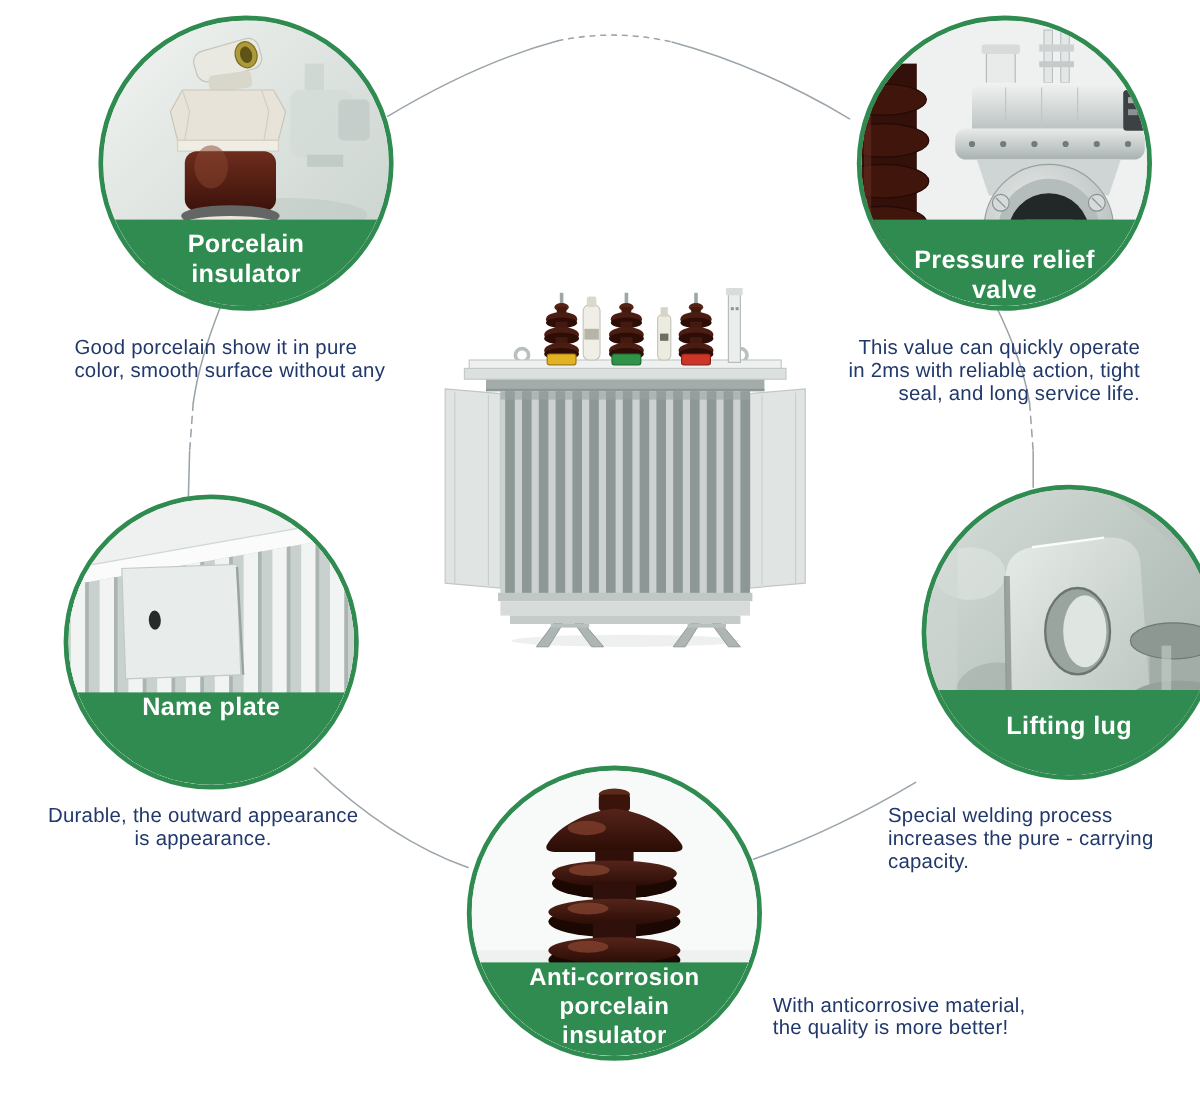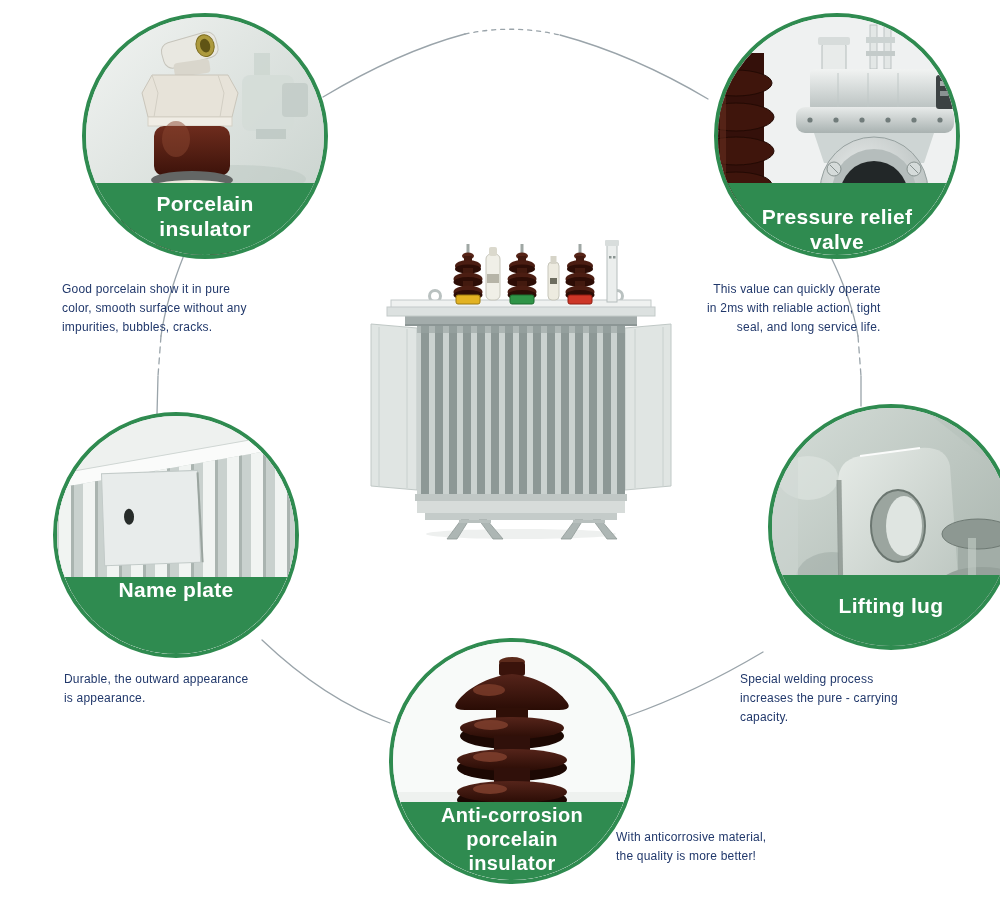--- a/index.html
+++ b/index.html
@@ -8,21 +8,21 @@
   .connectors{position:absolute;left:0;top:0;width:1000px;height:915px;z-index:1;}
   .transformer{position:absolute;left:361px;top:232px;width:342px;height:315px;z-index:2;}
   .circle{position:absolute;width:246px;height:246px;border-radius:50%;
           border:4px solid #2f8b50;box-sizing:border-box;overflow:hidden;
           z-index:3;background:#edf0ee;}
   .photo{position:absolute;left:0;top:0;width:238px;height:238px;}
   .banner{position:absolute;left:-12px;right:-12px;bottom:-12px;background:#2f8b50;
           color:#ffffff;font-weight:bold;text-align:center;font-size:21px;
           line-height:25px;letter-spacing:.3px;}
   .banner-small{font-size:20px;line-height:24px;}
-  .desc{position:absolute;z-index:3;color:#21386b;font-size:12px;line-height:19px;
+  .desc{position:absolute;z-index:3;color:#21386b;font-size:17px;line-height:19px;
         letter-spacing:.2px;white-space:nowrap;}
 </style>
 </head>
 <body>
 
 <div class="canvas">
 
   <svg class="connectors" viewBox="0 0 1000 915">
     <g fill="none" stroke="#9aa4aa" stroke-width="1.3" stroke-linecap="round">
       <path d="M 323 97 Q 398 52 465 34"></path>
@@ -198,21 +198,20 @@
         </g>
       </svg>
       <div class="banner" style="top:166px;padding-top:8px;">
         <div>Porcelain</div>
         <div>insulator</div>
       </div>
     </div>
     <div class="desc" style="left:62px;top:280px;">
       <div>Good porcelain show it in pure</div>
       <div>color, smooth surface without any</div>
-      <div>impurities, bubbles, cracks.</div>
     </div>
   </div>
 
   <div>
     <div class="circle" style="left:714px;top:13px;">
       <svg class="photo" viewBox="0 0 238 238">
         <defs>
           <linearGradient id="g2a" x1="0" y1="0" x2="0" y2="1">
             <stop offset="0" stop-color="#f1f3f2"></stop>
               <stop offset="1" stop-color="#b7bfbe"></stop>
@@ -324,21 +323,21 @@
         <g transform="rotate(-2 95 100)">
           <rect x="46" y="56" width="96" height="92" fill="#e8eceb" stroke="#c2cac8"></rect>
           <path d="M142,58 L144,148" stroke="#9aa49f" stroke-width="2" fill="none"></path>
           <ellipse cx="72" cy="100" rx="5" ry="8" fill="#272c2a"></ellipse>
         </g>
       </svg>
       <div class="banner" style="top:161px;">
         <div>Name plate</div>
       </div>
     </div>
-    <div class="desc" style="left:64px;top:670px;">
+    <div class="desc" style="left:40px;top:670px;text-align:center;">
       <div>Durable, the outward appearance</div>
       <div>is appearance.</div>
     </div>
   </div>
 
   <div>
     <div class="circle" style="left:768px;top:404px;">
       <svg class="photo" viewBox="0 0 238 238">
         <defs>
           <linearGradient id="g4bg" x1="0" y1="0" x2="1" y2="1">
@@ -421,19 +420,19 @@
           <rect x="97" y="186" width="44" height="40" rx="6" fill="url(#g5c)"></rect>
           <ellipse cx="119" cy="226" rx="22" ry="6" fill="#1f0a04"></ellipse>
         </g>
       </svg>
       <div class="banner banner-small" style="top:160px;padding-top:1px;">
         <div>Anti-corrosion</div>
         <div>porcelain</div>
         <div>insulator</div>
       </div>
     </div>
-    <div class="desc" style="left:616px;top:828px;">
+    <div class="desc" style="left:644px;top:828px;">
       <div>With anticorrosive material,</div>
       <div>the quality is more better!</div>
     </div>
   </div>
 
 </div>
 
 </body></html>

